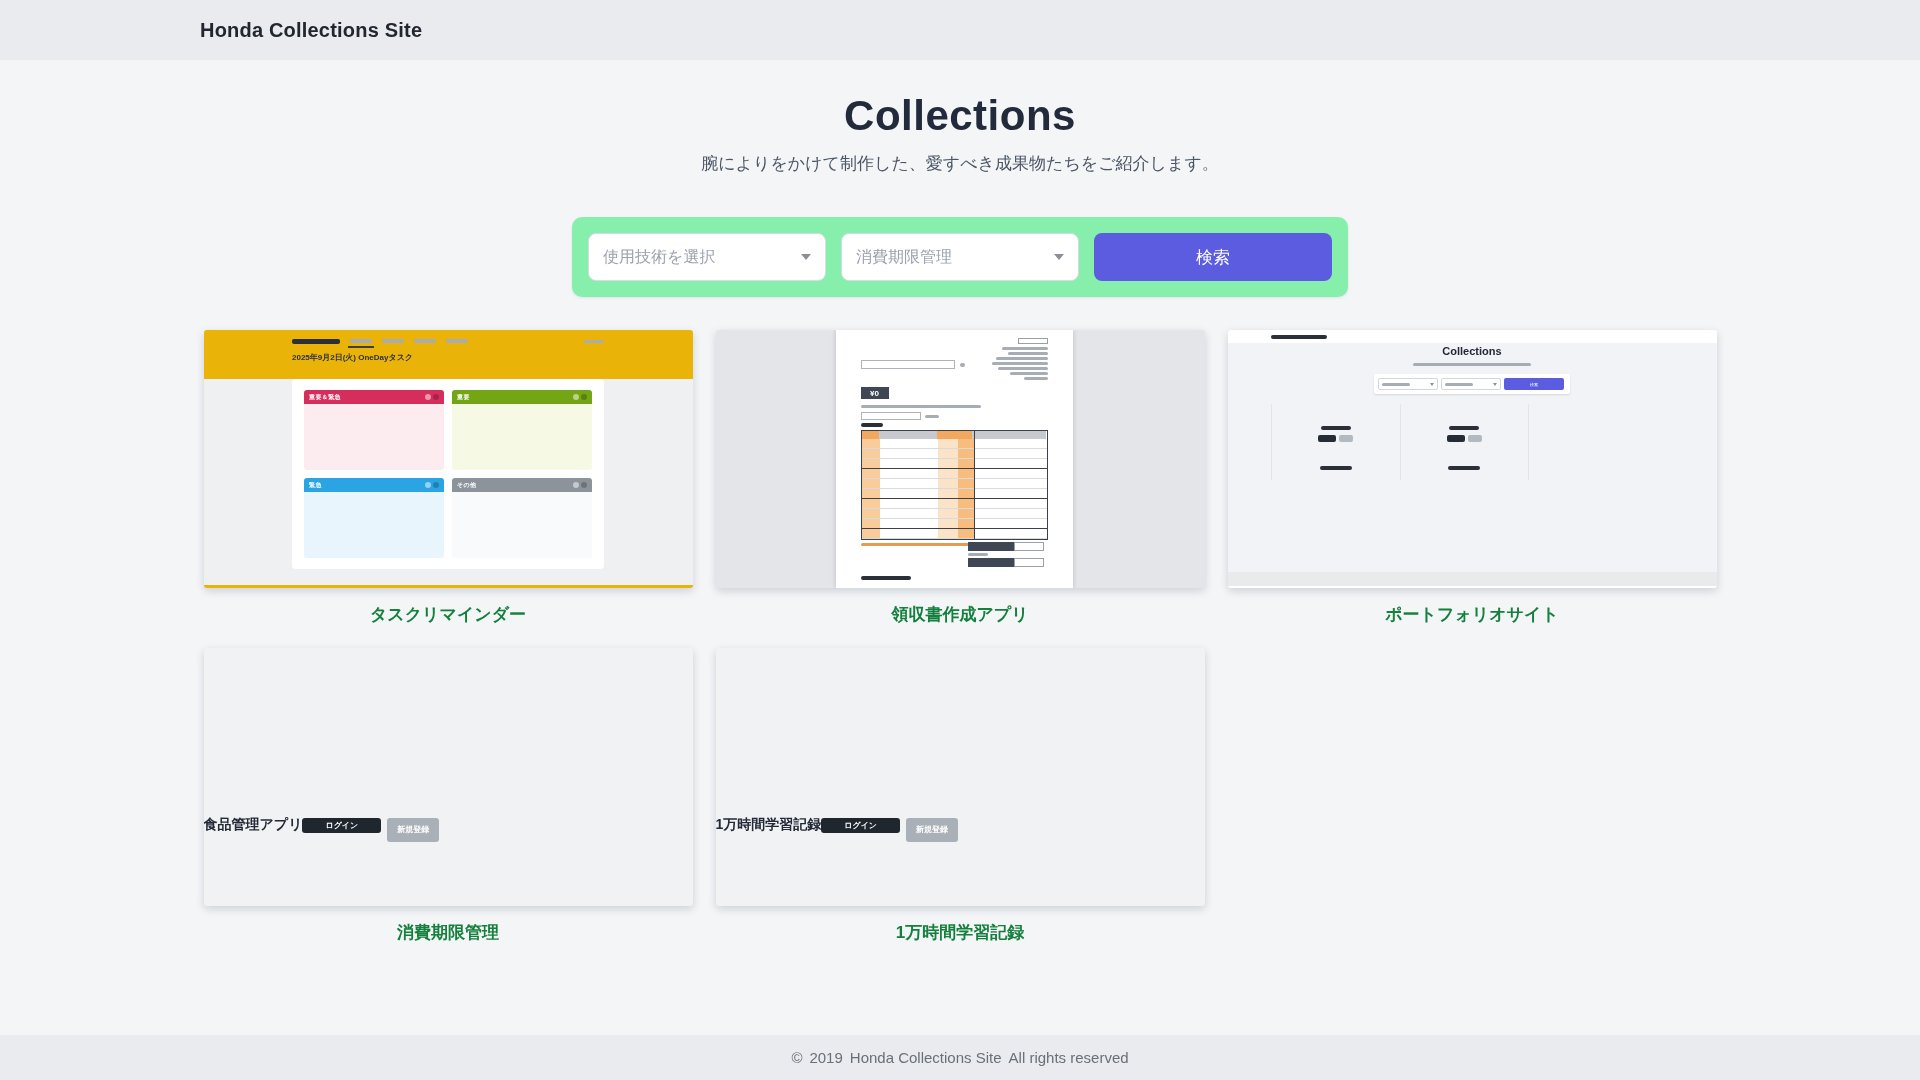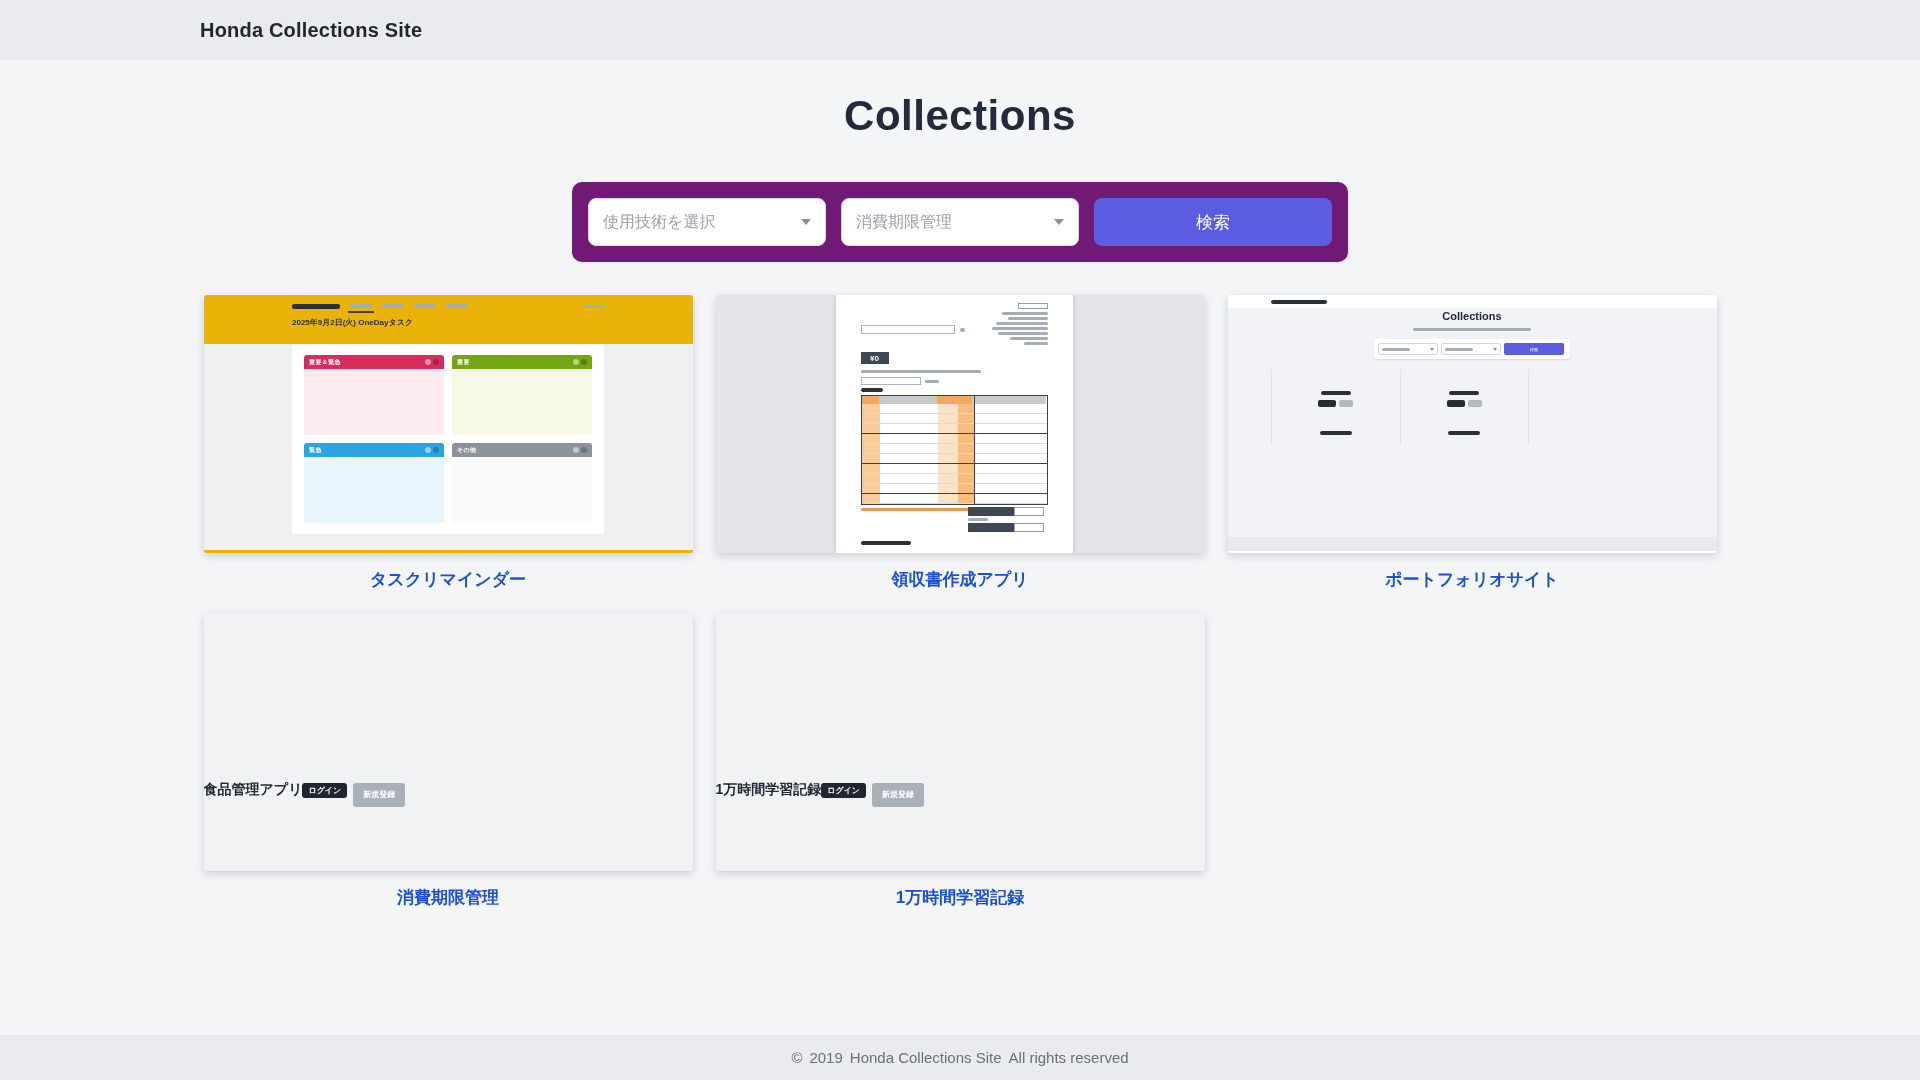--- a/index.html
+++ b/index.html
@@ -9,33 +9,33 @@
     background:#f3f5f7; color:#20262e;
     display:flex; flex-direction:column;
   }
   
   .app-header { height:60px; background:#e9ebee; display:flex; align-items:center; padding-left:200px; flex:none; }
   .app-title { font-size:20px; font-weight:bold; color:#21262f; letter-spacing:.2px; }
   
   .hero-title { margin-top:32px; text-align:center; font-size:42px; font-weight:bold; color:#232a3b; letter-spacing:.5px; }
   .hero-subtitle { margin-top:12px; text-align:center; font-size:17px; color:#4b5563; }
   
-  .search-panel { width:776px; margin:42px auto 0; background:#701a75; border-radius:10px;
+  .search-panel { width:776px; margin:42px auto 0; background:#86efac; border-radius:10px;
     box-shadow:0 1px 3px rgba(15,23,42,.08); padding:16px; display:flex; gap:15px; }
   .select { flex:1; height:48px; border:1px solid #d8dbe0; border-radius:8px; background:#fff;
     display:flex; align-items:center; padding:0 14px; color:#9aa1ad; font-size:16px; cursor:pointer; }
   .caret { margin-left:auto; width:0; height:0; border-left:5px solid transparent; border-right:5px solid transparent; border-top:6px solid #8b9098; }
   .search-btn { width:238px; height:48px; background:#5b5ce0; border:none; border-radius:8px;
     color:#fff; font-size:17px; font-family:inherit; cursor:pointer; }
   
   .grid { width:1513px; margin:33px auto 0; display:grid; grid-template-columns:repeat(3,489px); column-gap:23px; row-gap:22px; }
   .card { display:flex; flex-direction:column; }
   .thumb { width:489px; height:258px; border-radius:3px; position:relative; overflow:hidden;
     box-shadow:0 3px 9px rgba(15,23,42,.16); cursor:pointer; }
-  .card-caption { margin-top:15px; text-align:center; font-size:17px; font-weight:bold; color:#1d4ed8; }
+  .card-caption { margin-top:15px; text-align:center; font-size:17px; font-weight:bold; color:#15803d; }
   
   .sk { display:block; height:3px; border-radius:2px; background:#a7adb5; }
   .sk-dark { display:block; height:4px; border-radius:2px; background:#2a2f38; }
   
   .thumb-task { background:#eab308; }
   .t1-nav { width:312px; margin:0 auto; height:22px; display:flex; align-items:center; gap:10px; }
   .t1-logo { width:48px; height:5px; }
   .t1-link { width:22px; height:4px; position:relative; }
   .t1-link.active::after { content:""; position:absolute; left:-2px; right:-2px; bottom:-5px; height:2px; background:#3b4048; }
   .t1-right { width:20px; margin-left:auto; }
@@ -106,37 +106,38 @@
   .p-col:last-child { border-right:1px solid #e2e4e8; }
   .p-h { width:30px; }
   .p-badges { display:flex; gap:3px; margin-top:5px; }
   .p-badge-dark { width:18px; height:7px; border-radius:2px; background:#262c35; }
   .p-badge-gray { width:14px; height:7px; border-radius:2px; background:#b3b9c0; }
   .p-cap { width:32px; margin-top:24px; }
   
   .thumb-app { background:#f0f2f4; display:flex; align-items:center; padding-top:96px; }
   .app-heading { font-size:14px; font-weight:bold; color:#232936; }
   .app-buttons { display:flex; gap:6px; margin-top:9px; }
-  .btn-mini-dark { background:#20262e; color:#fff; font-size:8px; font-weight:bold; height:15px; padding:0 6px;
+  .btn-mini-dark { background:#20262e; color:#fff; font-size:8px; font-weight:bold; height:15px; padding:0 23px;
     border-radius:3px; display:flex; align-items:center; }
   .btn-mini-gray { background:#aab0b8; color:#fff; font-size:8px; font-weight:bold; height:15px; padding:12px 10px;
     border-radius:3px; display:flex; align-items:center; }
   
   .app-footer { margin-top:auto; height:45px; background:#e9ebee; display:flex; align-items:center; justify-content:center; gap:7px;
     font-size:15px; color:#697077; }
 </style>
 </head>
 <body>
 
 <header class="app-header">
   <div class="app-title">Honda Collections Site</div>
 </header>
 
 <main>
   <h1 class="hero-title">Collections</h1>
+  <p class="hero-subtitle">腕によりをかけて制作した、愛すべき成果物たちをご紹介します。</p>
 
   <div class="search-panel">
     <div class="select">
       <span>使用技術を選択</span>
       <span class="caret"></span>
     </div>
     <div class="select">
       <span>消費期限管理</span>
       <span class="caret"></span>
     </div>

